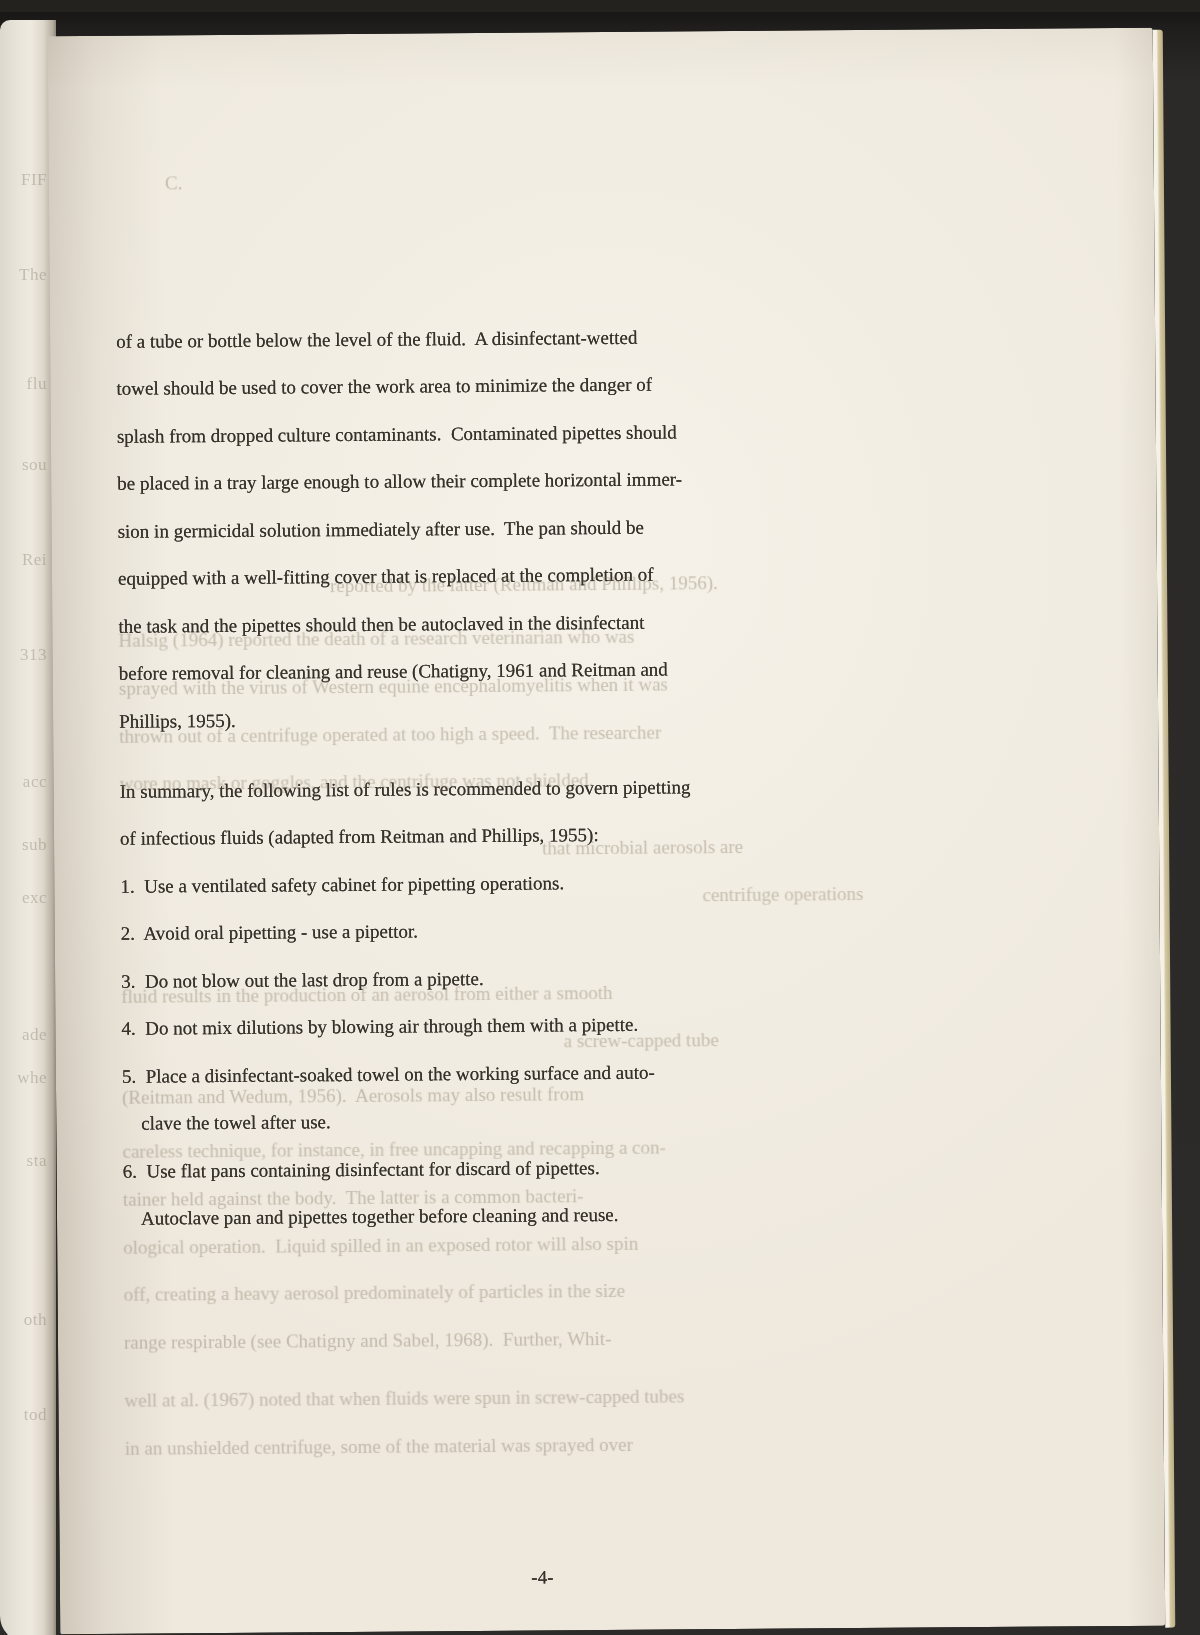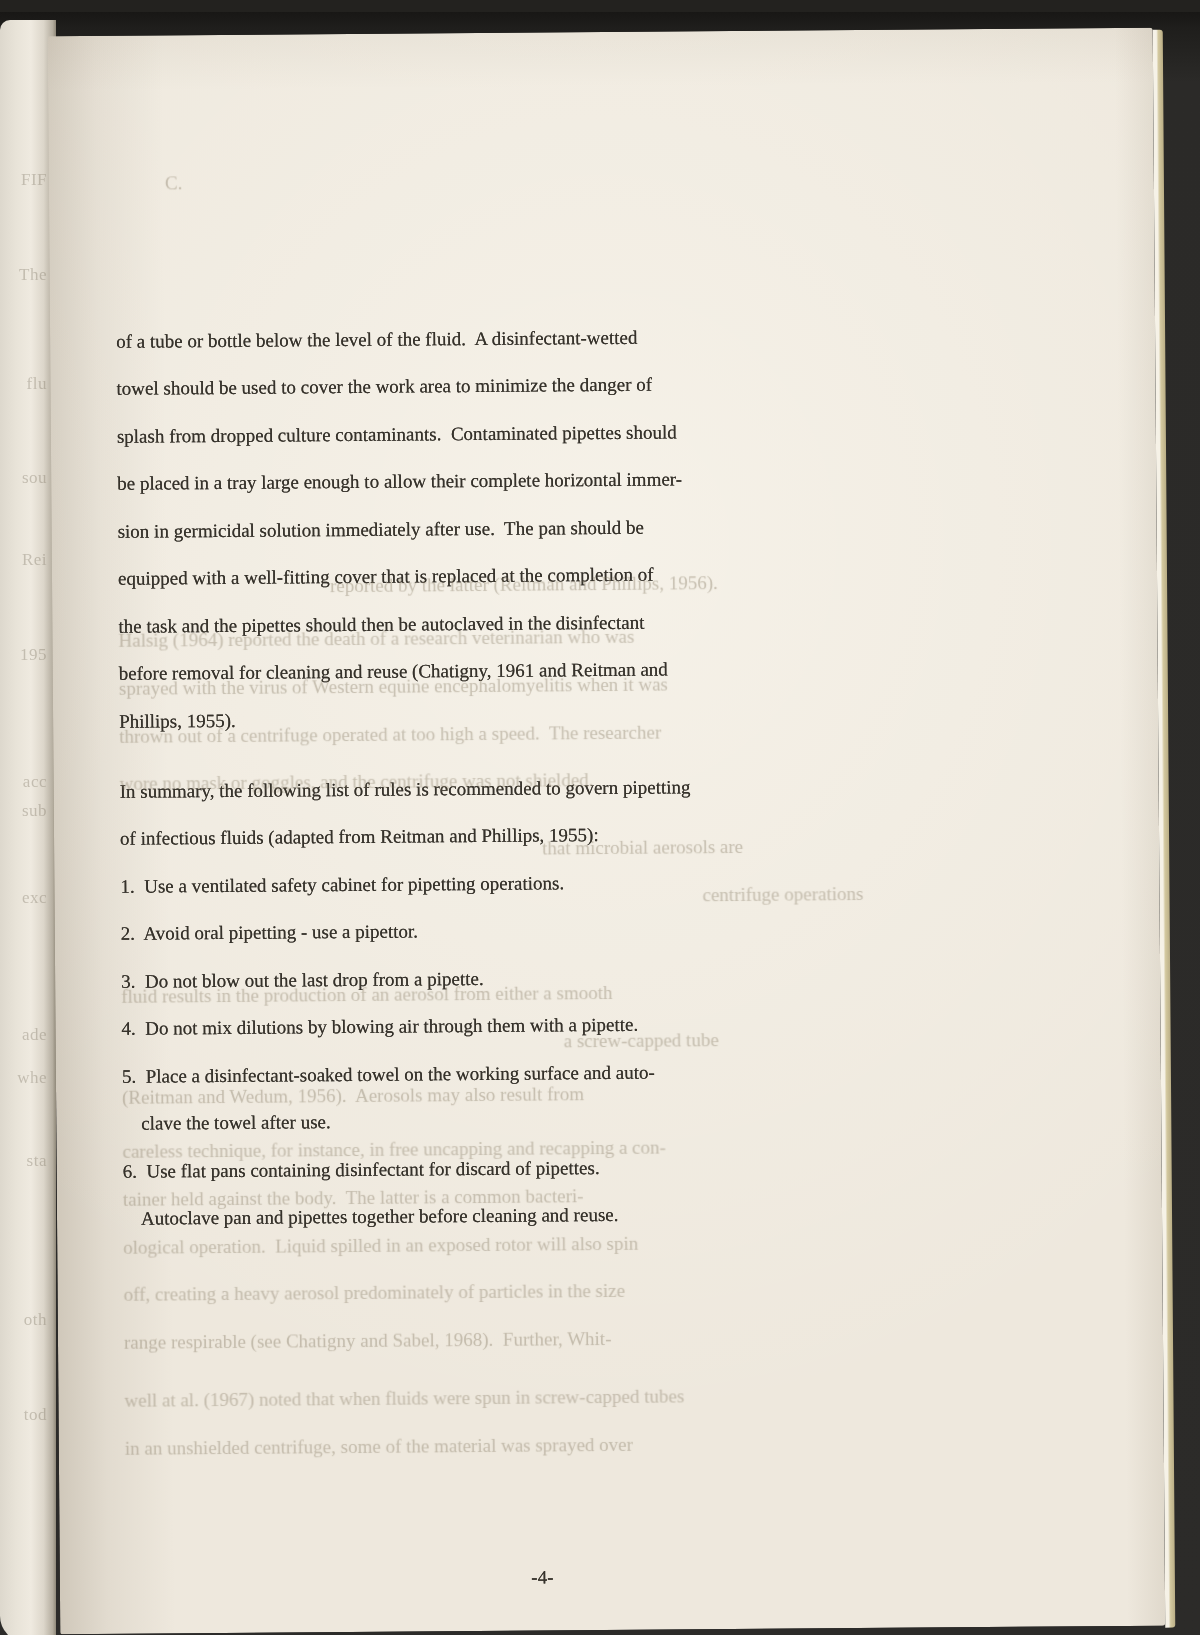--- a/index.html
+++ b/index.html
@@ -61,25 +61,25 @@
 </head>
 <body>
 
 <div class="scene">
 
   <div class="prev-page">
 
   <span class="prev-frag" style="top: 150px;">FIF</span>
       <span class="prev-frag" style="top: 245px;">The</span>
       <span class="prev-frag" style="top: 354px;">flu</span>
-      <span class="prev-frag" style="top: 448px;">sou</span>
+      <span class="prev-frag" style="top: 435px;">sou</span>
       <span class="prev-frag" style="top: 530px;">Rei</span>
-      <span class="prev-frag" style="top: 625px;">195</span>
+      <span class="prev-frag" style="top: 625px;">313</span>
       <span class="prev-frag" style="top: 752px;">acc</span>
-      <span class="prev-frag" style="top: 781px;">sub</span>
+      <span class="prev-frag" style="top: 815px;">sub</span>
       <span class="prev-frag" style="top: 868px;">exc</span>
       <span class="prev-frag" style="top: 1005px;">ade</span>
       <span class="prev-frag" style="top: 1048px;">whe</span>
       <span class="prev-frag" style="top: 1131px;">sta</span>
       <span class="prev-frag" style="top: 1290px;">oth</span>
       <span class="prev-frag" style="top: 1385px;">tod</span>
     </div>
 
   <div class="page">
     <div class="page-edge"></div>

